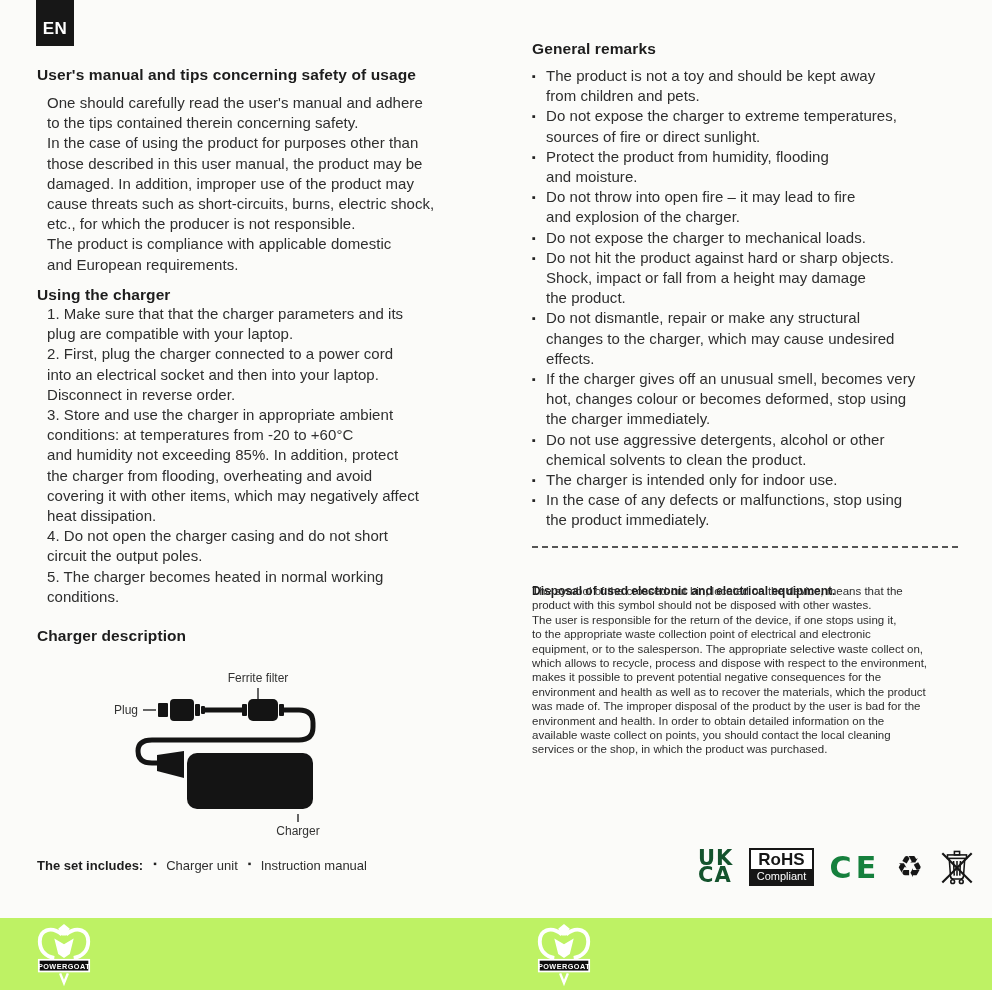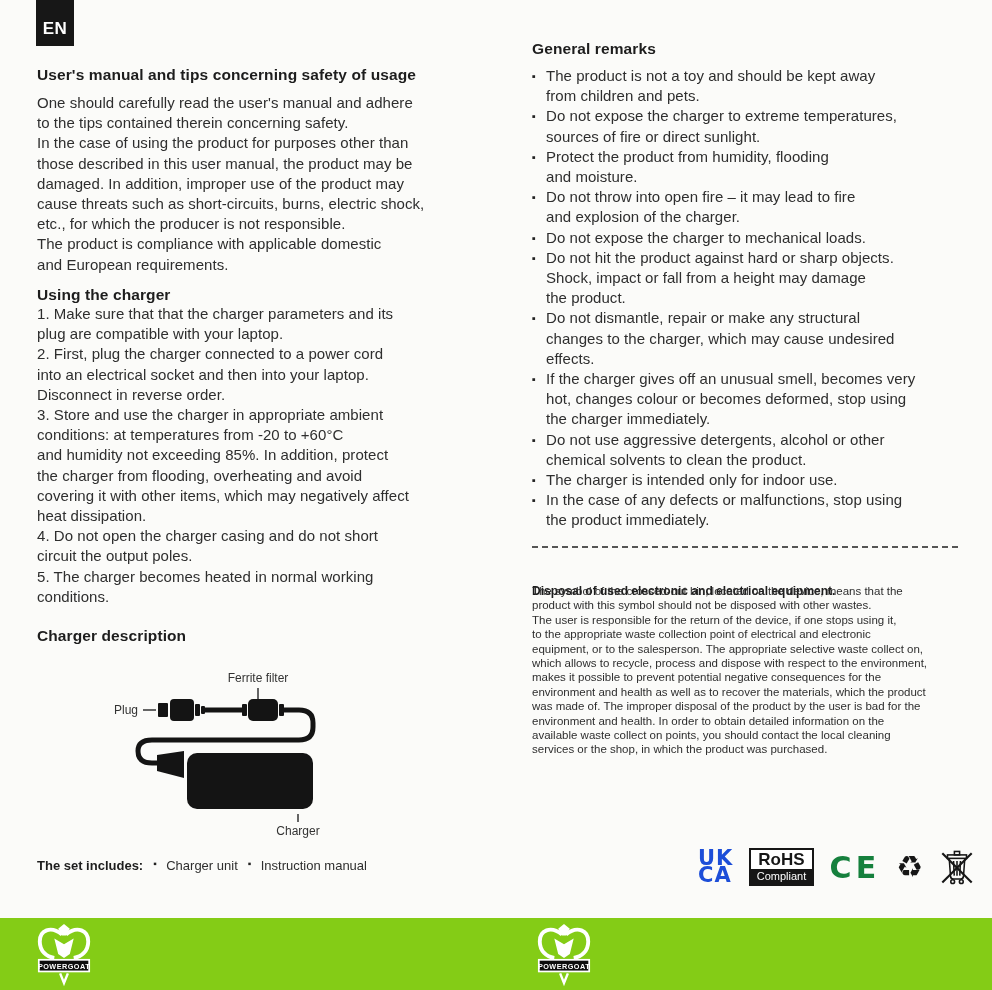--- a/index.html
+++ b/index.html
@@ -12,21 +12,21 @@
 
   
   .lang-badge {
     left:36px; top:0; width:38px; height:46px; background:#171717;
     color:#ffffff; font-weight:bold; font-size:17px;
     display:flex; align-items:flex-end; justify-content:center; padding-bottom:7px; box-sizing:border-box;
     letter-spacing:0.5px;
   }
 
   .h1 { font-size:15.5px; font-weight:bold; color:#1d1d1d; letter-spacing:0.1px; }
-  .body-text { font-size:15px; line-height:20.2px; white-space:pre-line; letter-spacing:0.05px; }
+  .body-text { font-size:15px; line-height:20.2px; white-space:pre-line; letter-spacing:0.05px;margin-left:10px; }
 
   
   ul.remarks { list-style:none; margin:0; padding:0; width:448px; }
   ul.remarks li {
     position:relative; padding-left:14px;
     font-size:15px; line-height:20.2px; white-space:pre-line; letter-spacing:0.05px;
   }
   ul.remarks li::before {
     content:"▪"; position:absolute; left:0; top:0; font-size:11px; color:#222;
   }
@@ -37,32 +37,32 @@
   .small-text { font-size:11.5px; line-height:14.4px; white-space:pre-line; }
 
   
   .set-includes { display:flex; align-items:baseline; gap:10px; font-size:13px; }
   .set-includes .label { font-weight:bold; color:#1d1d1d; }
   .set-includes .item { position:relative; padding-left:13px; }
   .set-includes .item::before { content:"▪"; position:absolute; left:0; top:0; font-size:10px; color:#222; }
 
   
   .marks { left:698px; top:848px; display:flex; align-items:center; gap:16px; }
-  .ukca { font-weight:bold; font-size:21px; line-height:17px; letter-spacing:1px; color:#1d4ed8;
+  .ukca { font-weight:bold; font-size:21px; line-height:17px; letter-spacing:1px; color:#14532d;
           font-family:"DejaVu Sans","Liberation Sans",sans-serif; }
   .rohs { border:2px solid #161616; text-align:center; background:#fff; }
   .rohs-top { font-weight:bold; font-size:17px; line-height:19px; padding:0 7px; color:#161616;border-radius:9px; }
   .rohs-bottom { background:#161616; color:#fff; font-size:11px; line-height:14px; padding:0 4px 1px; }
   .ce { font-size:30px; font-weight:600; letter-spacing:4px; color:#15803d;
         font-family:"DejaVu Sans","Liberation Sans",sans-serif; }
   .recycle { font-size:30px; color:#161616; line-height:30px;
         font-family:"DejaVu Sans","Liberation Sans",sans-serif; }
 
   
-  .footer { left:0; top:918px; width:992px; height:72px; background:#84cc16; }
+  .footer { left:0; top:918px; width:992px; height:72px; background:#bef264; }
   .pg-logo { position:absolute; top:3px; width:62px; height:66px; }
 
   .diagram-label { font-size:12px; fill:#333; font-family:"Liberation Sans",sans-serif; }
 </style>
 </head>
 <body>
 
 <div class="page">
 
   <div class="abs lang-badge">

